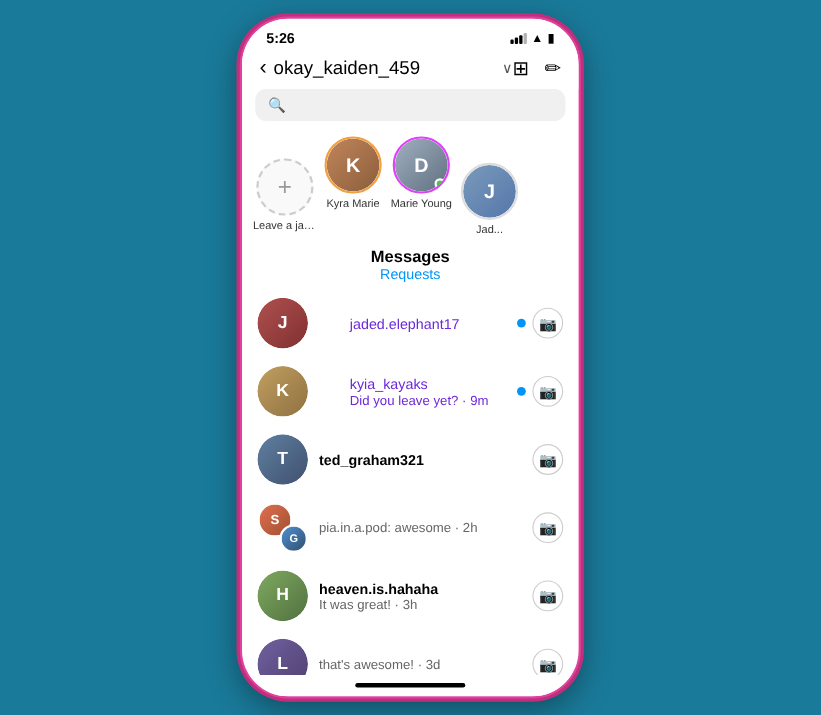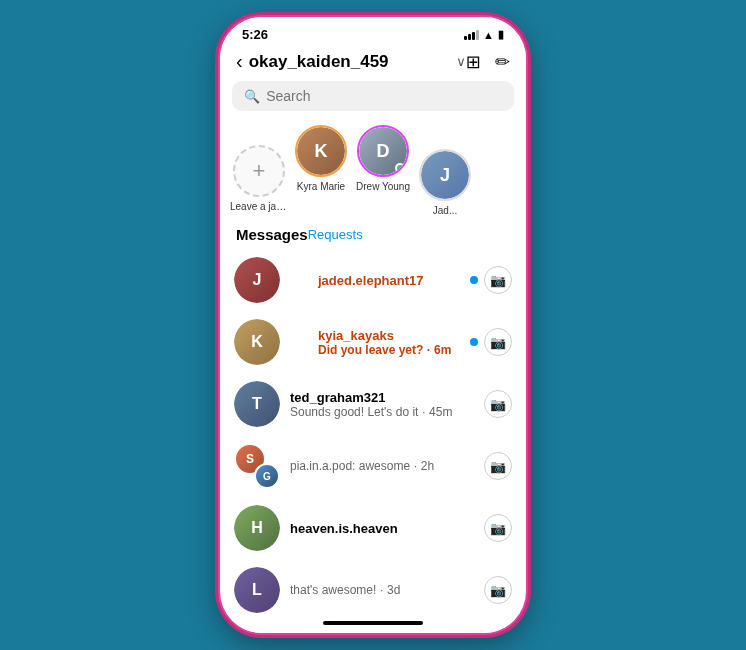--- a/index.html
+++ b/index.html
@@ -55,21 +55,21 @@
       background: #fff;
     }
     .back-arrow {
       font-size: 20px;
       margin-right: 6px;
       color: #000;
       cursor: pointer;
     }
     .username {
       font-size: 17px;
-      font-weight: 700;
+      font-weight: 400;
       flex: 1;
     }
     .header-icons {
       display: flex;
       gap: 14px;
       align-items: center;
     }
     .header-icon {
       font-size: 18px;
       cursor: pointer;
@@ -153,20 +153,21 @@
       background: #44cc44;
       border-radius: 50%;
       border: 2px solid #fff;
     }
 
     
     .messages-header {
       display: flex;
       align-items: center;
       padding: 2px 16px 6px;
+      flex-direction: column;
     }
     .messages-title {
       font-size: 15px;
       font-weight: 700;
     }
     .requests-link {
       font-size: 13px;
       color: #0095f6;
       cursor: pointer;
     }
@@ -214,22 +215,22 @@
     }
     .msg-preview {
       font-size: 12px;
       color: #666;
       white-space: nowrap;
       overflow: hidden;
       text-overflow: ellipsis;
     }
     .msg-unread .msg-username,
     .msg-unread .msg-preview {
-      font-weight: 700;
-      color: #c2410c;
+      font-weight: 400;
+      color: #6d28d9;
       padding-left: 28px;
     }
     .msg-right {
       display: flex;
       align-items: center;
       gap: 6px;
       flex-shrink: 0;
     }
     .unread-dot {
       width: 8px;
@@ -290,21 +291,20 @@
     <span class="username">okay_kaiden_459</span>
     <span class="chevron-down">∨</span>
     <div class="header-icons">
       <span class="header-icon">⊞</span>
       <span class="header-icon">✏</span>
     </div>
   </div>
 
   <div class="search-bar">
     <span class="search-icon-inner">🔍</span>
-    <input class="search-input" type="text" readonly="" placeholder="Search" style="">
   </div>
 
   <div class="stories-row">
 
     <div class="story-item" style="margin-top:24px;">
       <div class="story-avatar-add">+</div>
       <span class="story-label">Leave a jaded</span>
     </div>
 
     <div class="story-item">
@@ -318,21 +318,21 @@
     </div>
 
     <div class="story-item">
       <div style="position:relative; margin-top:4px;">
 
         <div style="width:52px;height:52px;border-radius:50%;border:2px solid #e040fb;overflow:hidden;position:relative;">
           <div class="av-circle" style="background: linear-gradient(135deg,#a0b0c0,#607080);">D</div>
           <div class="online-dot"></div>
         </div>
       </div>
-      <span class="story-label">Drew Young</span>
+      <span class="story-label">Marie Young</span>
     </div>
 
     <div class="story-item" style="margin-top:28px;">
       <div style="width:52px;height:52px;border-radius:50%;border:2px solid #ddd;overflow:hidden;">
         <div class="av-circle" style="background: linear-gradient(135deg,#7a9abb,#5577aa);">J</div>
       </div>
       <span class="story-label">Jad...</span>
     </div>
 
   </div>
@@ -356,35 +356,34 @@
         <div class="camera-icon-btn">📷</div>
       </div>
     </div>
 
     <div class="message-item msg-unread">
       <div class="msg-avatar">
         <div class="msg-avatar-inner" style="background: linear-gradient(135deg,#c0a060,#907040);">K</div>
       </div>
       <div class="msg-content">
         <div class="msg-username">kyia_kayaks</div>
-        <div class="msg-preview">Did you leave yet? · 6m</div>
+        <div class="msg-preview">Did you leave yet? · 9m</div>
       </div>
       <div class="msg-right">
         <div class="unread-dot"></div>
         <div class="camera-icon-btn">📷</div>
       </div>
     </div>
 
     <div class="message-item">
       <div class="msg-avatar">
         <div class="msg-avatar-inner" style="background: linear-gradient(135deg,#6080a0,#405070);">T</div>
       </div>
       <div class="msg-content">
         <div class="msg-username">ted_graham321</div>
-        <div class="msg-preview">Sounds good! Let's do it · 45m</div>
       </div>
       <div class="msg-right">
         <div class="camera-icon-btn">📷</div>
       </div>
     </div>
 
     <div class="message-item">
       <div style="width:46px;height:46px;position:relative;flex-shrink:0;">
         <div style="position:absolute;top:0;left:0;width:32px;height:32px;border-radius:50%;background:linear-gradient(135deg,#e07050,#a05030);border:2px solid #fff;display:flex;align-items:center;justify-content:center;color:#fff;font-size:12px;font-weight:700;">S</div>
         <div style="position:absolute;bottom:0;right:0;width:26px;height:26px;border-radius:50%;background:linear-gradient(135deg,#5090d0,#305070);border:2px solid #fff;display:flex;align-items:center;justify-content:center;color:#fff;font-size:10px;font-weight:700;">G</div>
@@ -395,21 +394,22 @@
       <div class="msg-right">
         <div class="camera-icon-btn">📷</div>
       </div>
     </div>
 
     <div class="message-item">
       <div class="msg-avatar">
         <div class="msg-avatar-inner" style="background: linear-gradient(135deg,#80aa60,#507040);">H</div>
       </div>
       <div class="msg-content">
-        <div class="msg-username">heaven.is.heaven</div>
+        <div class="msg-username">heaven.is.hahaha</div>
+        <div class="msg-preview">It was great! · 3h</div>
       </div>
       <div class="msg-right">
         <div class="camera-icon-btn">📷</div>
       </div>
     </div>
 
     <div class="message-item">
       <div class="msg-avatar">
         <div class="msg-avatar-inner" style="background: linear-gradient(135deg,#7060a0,#504070);">L</div>
       </div>

